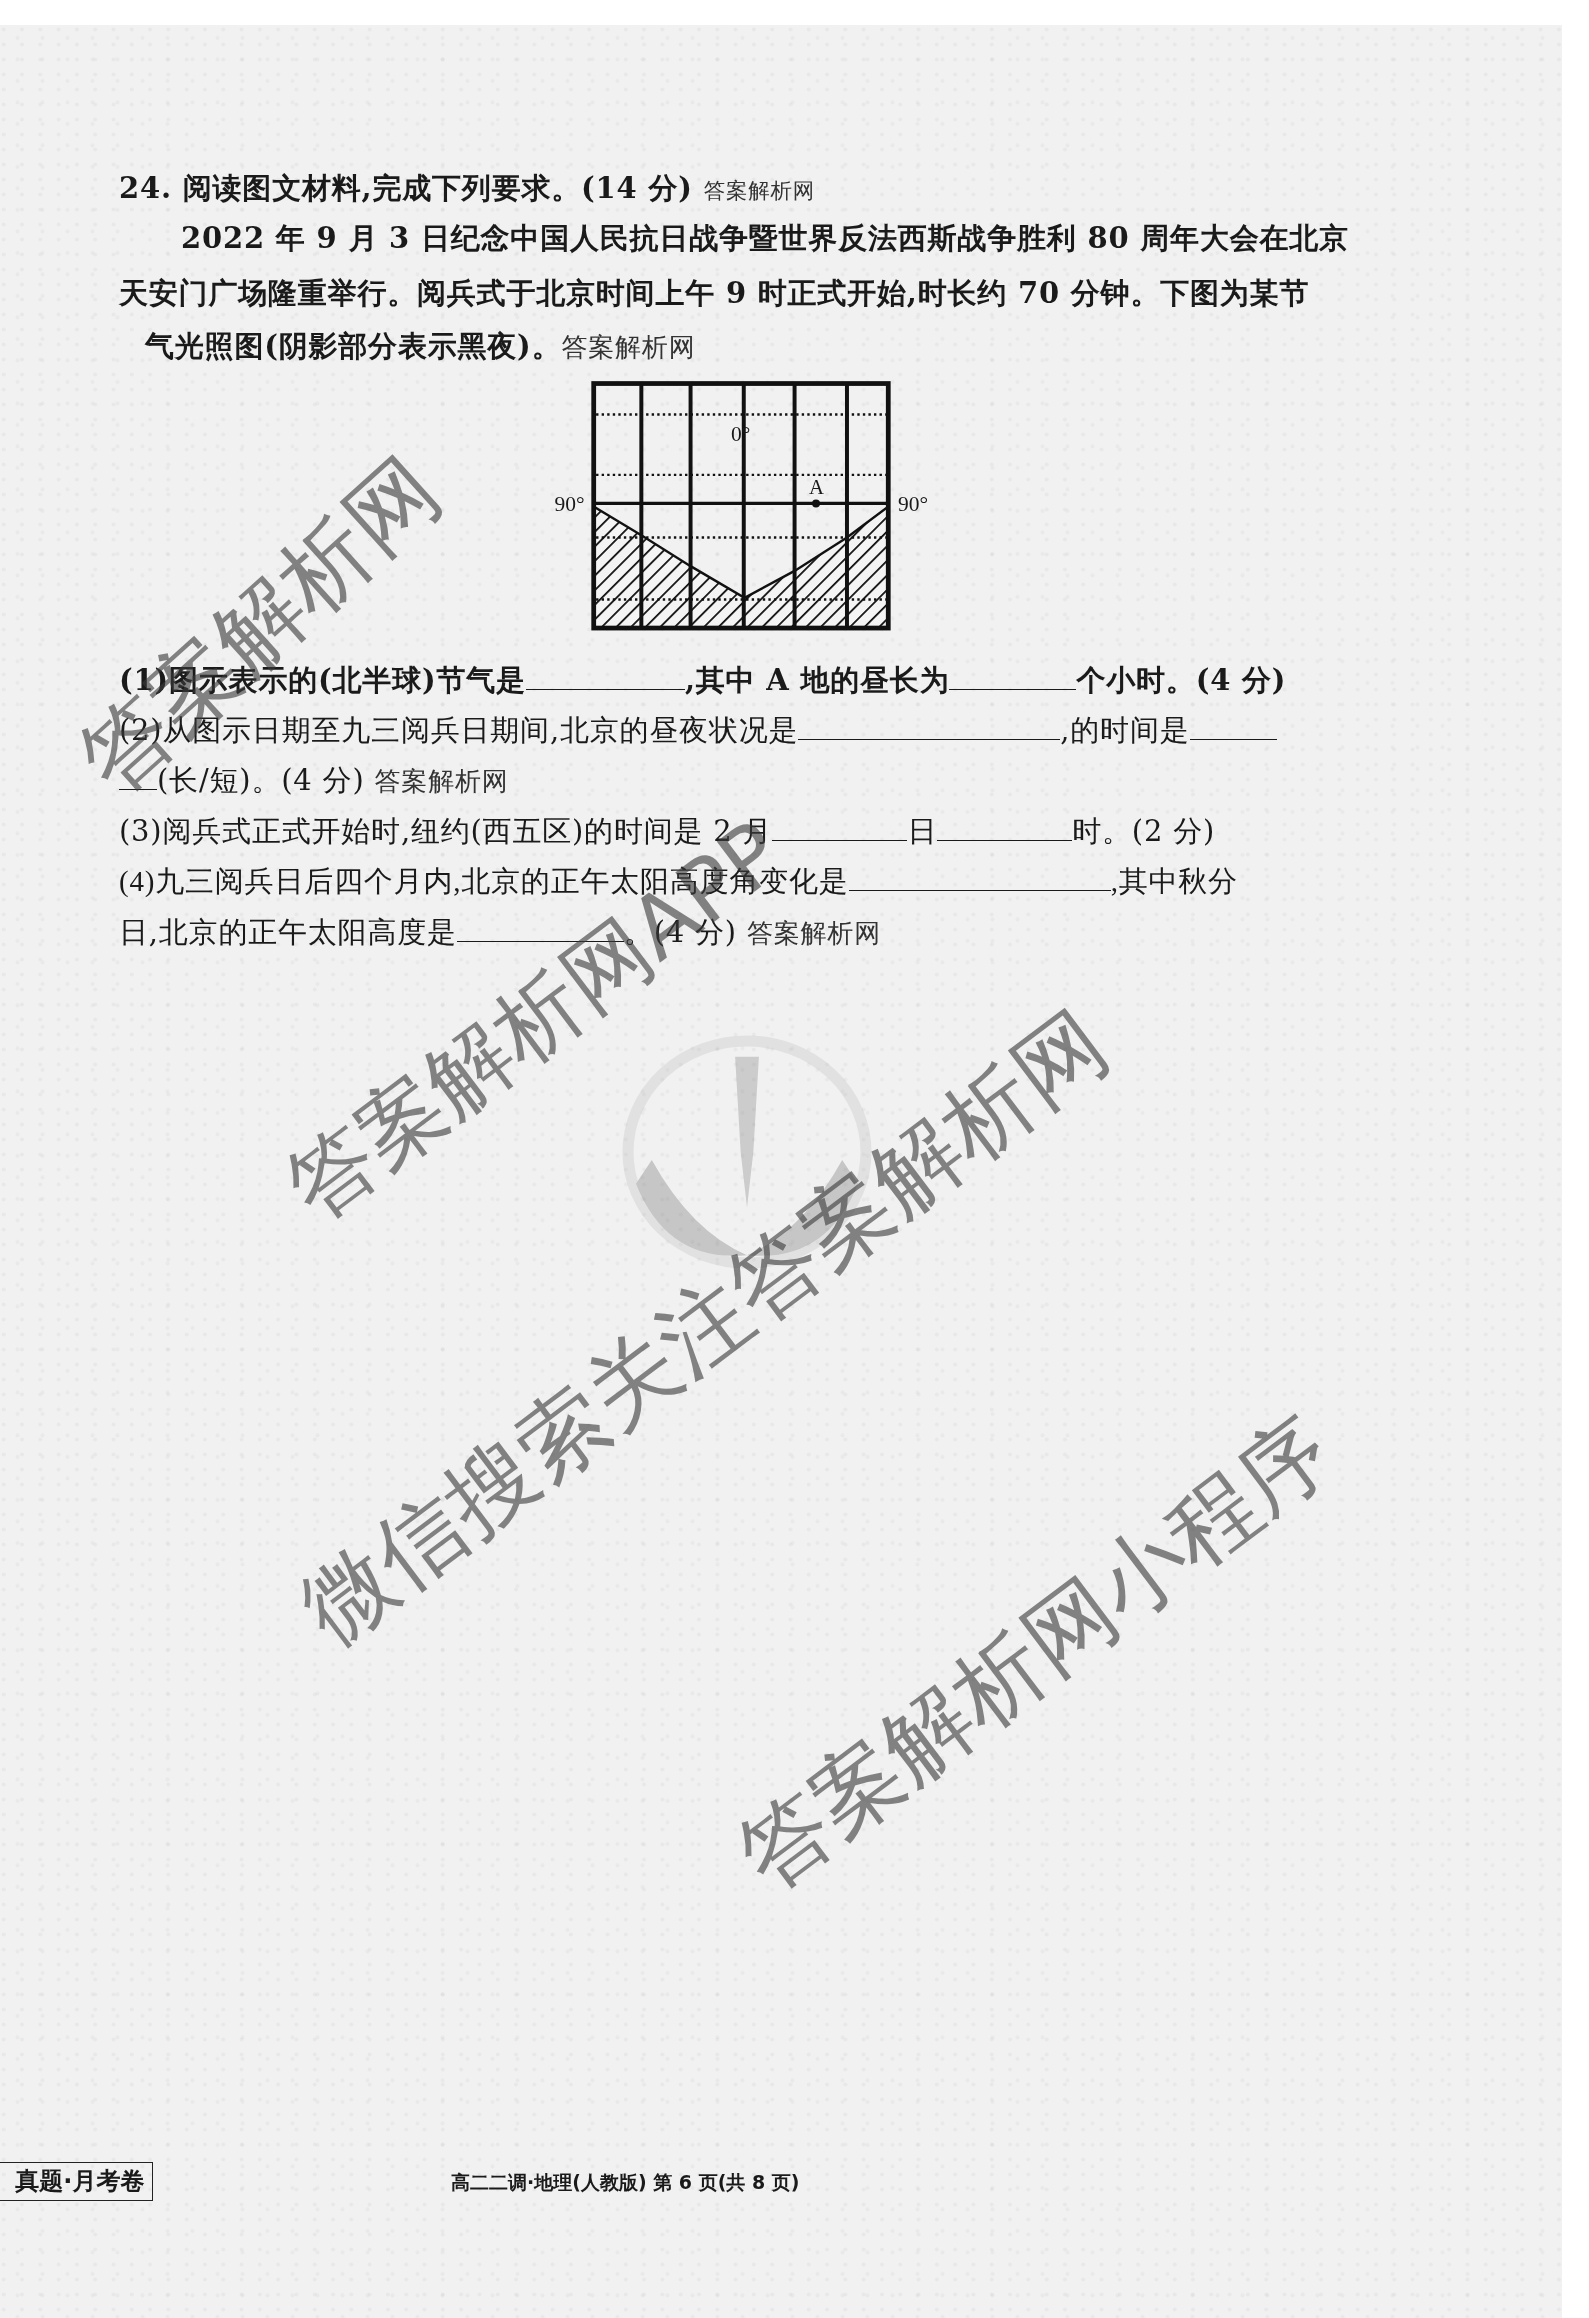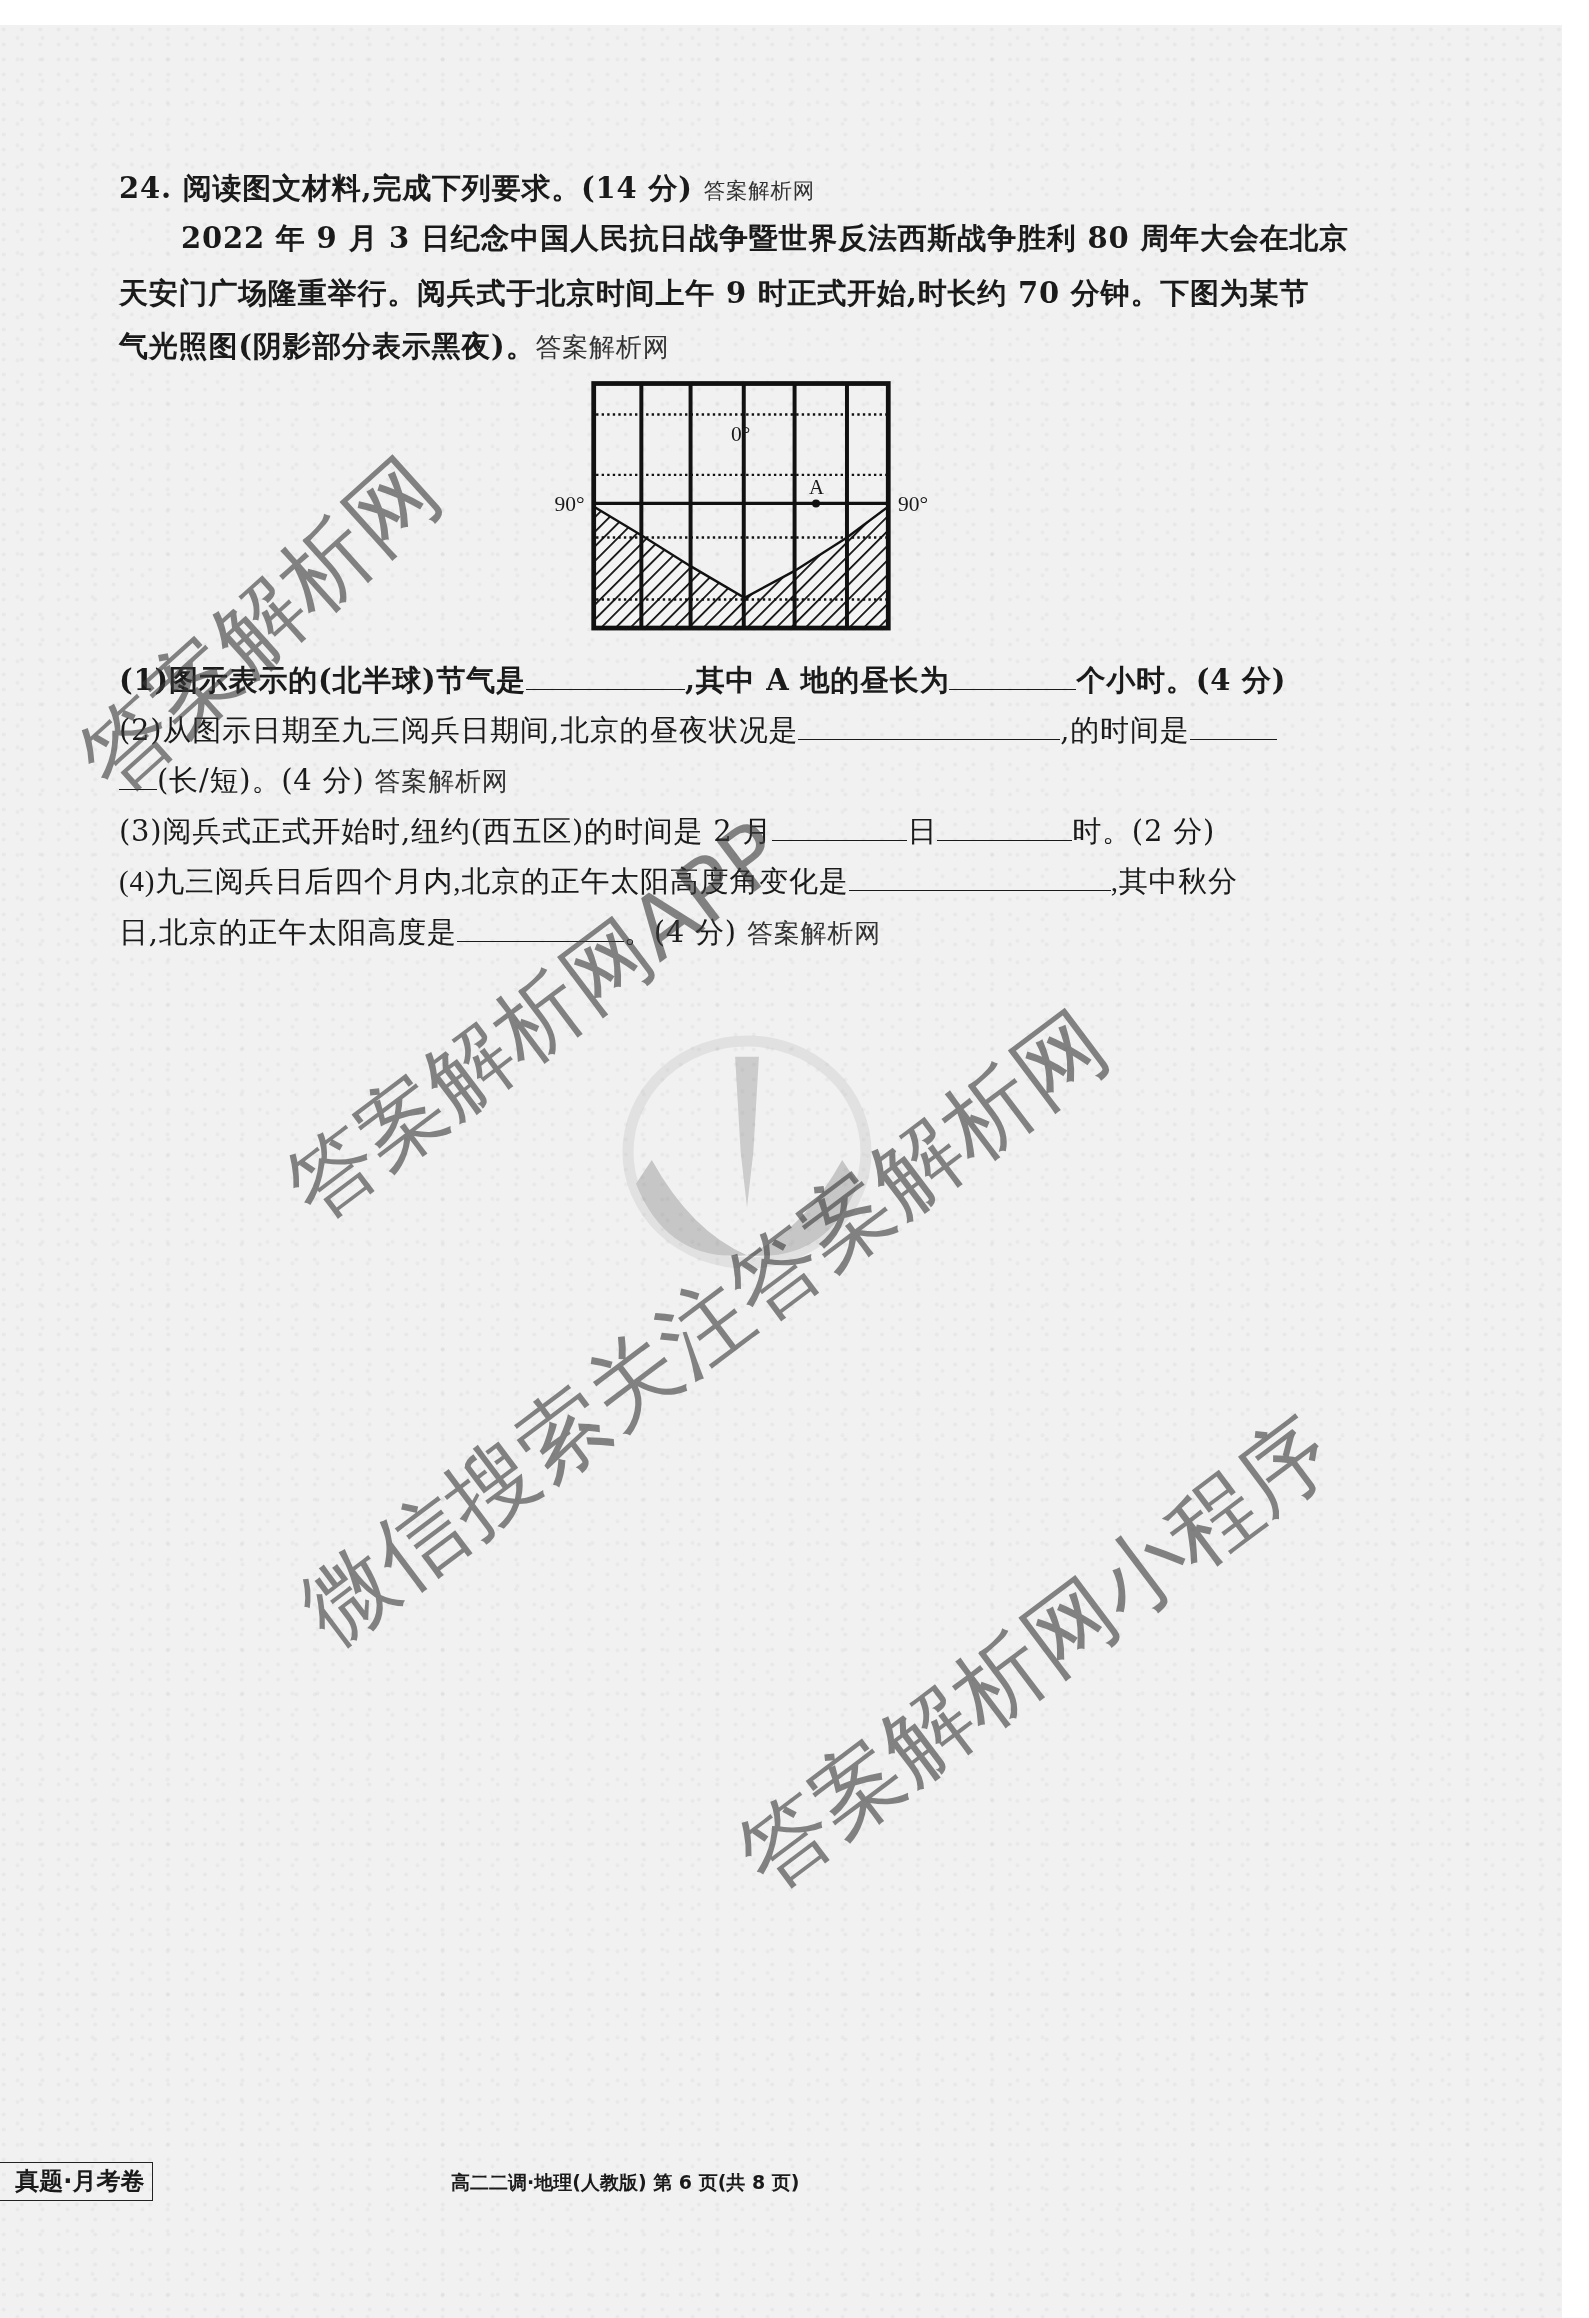--- a/index.html
+++ b/index.html
@@ -55,21 +55,21 @@
 
 <div class="paper"></div>
 
 <div class="line" style="top:169px;">
   <span>24. 阅读图文材料,完成下列要求。(14 分)</span>
   <span class="wm-inline wm-small">答案解析网</span>
 </div>
 
 <div class="line" style="top:219px; left:181px;">2022 年 9 月 3 日纪念中国人民抗日战争暨世界反法西斯战争胜利 80 周年大会在北京</div>
 <div class="line" style="top:274px;">天安门广场隆重举行。阅兵式于北京时间上午 9 时正式开始,时长约 70 分钟。下图为某节</div>
-<div class="line" style="top:327px;">
+<div class="line" style="top:327px;margin-left:26px;">
   <span>气光照图(阴影部分表示黑夜)。</span><span class="wm-inline">答案解析网</span>
 </div>
 
 <div class="diagram">
   <svg width="382" height="262" viewBox="690 470 480 330" xmlns="http://www.w3.org/2000/svg">
     <defs>
       <pattern id="hatch" patternUnits="userSpaceOnUse" width="13" height="13" patternTransform="rotate(45)">
         <rect width="13" height="13" fill="#f4f4f4"></rect>
         <line x1="0" y1="0" x2="0" y2="13" stroke="#111" stroke-width="4.5"></line>
       </pattern>

